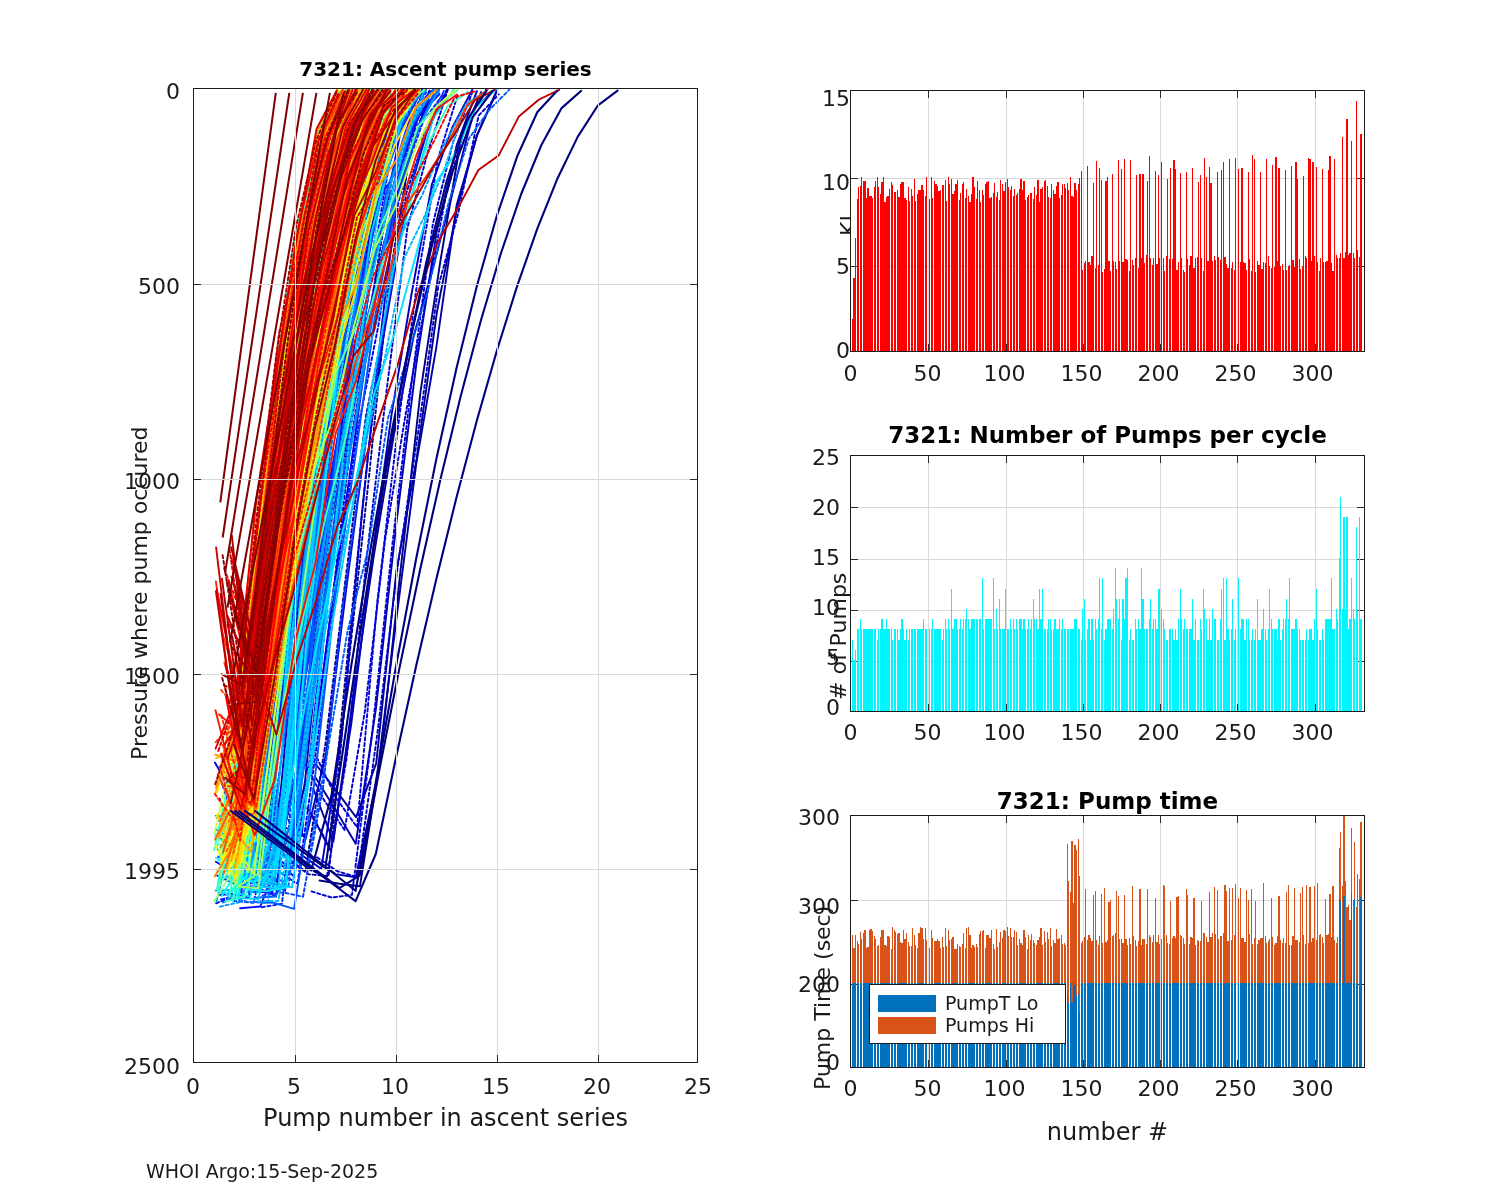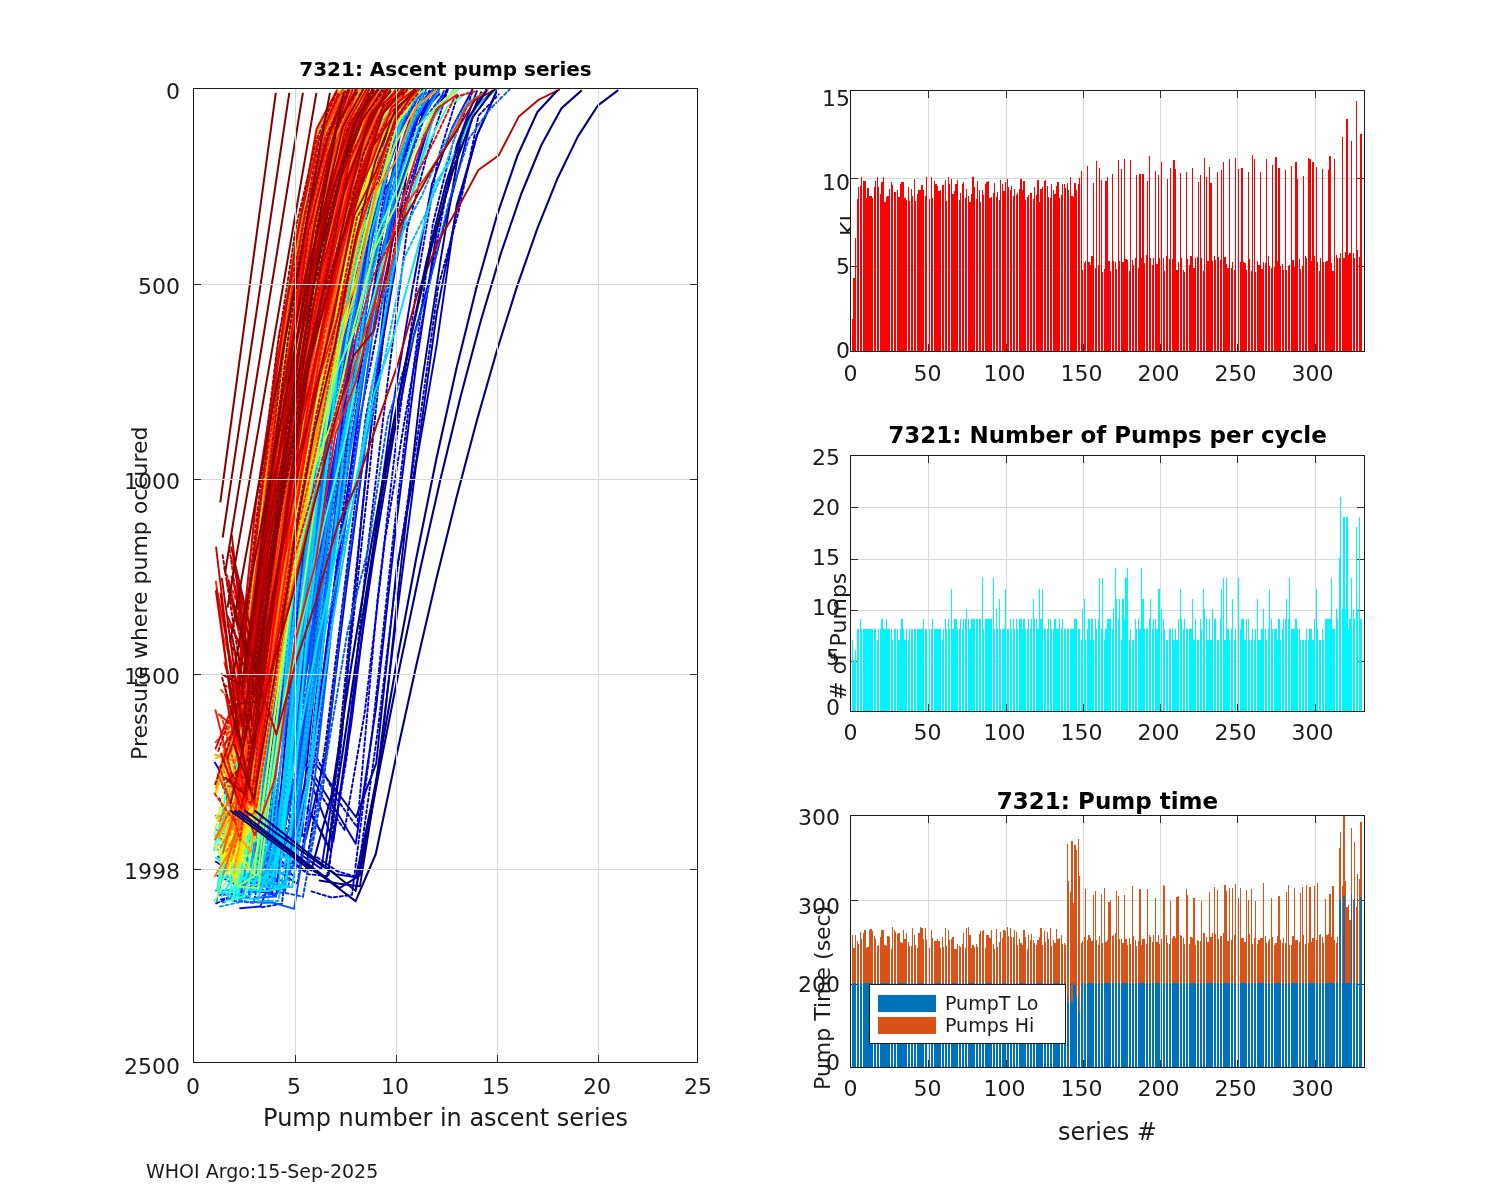--- a/index.html
+++ b/index.html
@@ -36,21 +36,21 @@
     <div class="ptitle" style="left:193px;top:57px;width:505px;font-size:20px;">7321: Ascent pump series</div>
 
     <div class="ylab" style="left:127px;top:760px;font-size:22px;transform:rotate(-90deg);">Pressure where pump occured</div>
 
     <div class="xlab" style="left:193px;top:1104px;width:505px;font-size:24px;">Pump number in ascent series</div>
 
     <div class="tick tickR" style="left:115px;top:79px;width:65px;font-size:22px;">0</div>
     <div class="tick tickR" style="left:115px;top:274px;width:65px;font-size:22px;">500</div>
     <div class="tick tickR" style="left:115px;top:469px;width:65px;font-size:22px;">1000</div>
     <div class="tick tickR" style="left:115px;top:664px;width:65px;font-size:22px;">1500</div>
-    <div class="tick tickR" style="left:115px;top:859px;width:65px;font-size:22px;">1998</div>
+    <div class="tick tickR" style="left:115px;top:859px;width:65px;font-size:22px;">1995</div>
     <div class="tick tickR" style="left:115px;top:1054px;width:65px;font-size:22px;">2500</div>
 
     <div class="tick tickC" style="left:163px;top:1074px;width:60px;font-size:22px;">0</div>
     <div class="tick tickC" style="left:264px;top:1074px;width:60px;font-size:22px;">5</div>
     <div class="tick tickC" style="left:365px;top:1074px;width:60px;font-size:22px;">10</div>
     <div class="tick tickC" style="left:466px;top:1074px;width:60px;font-size:22px;">15</div>
     <div class="tick tickC" style="left:567px;top:1074px;width:60px;font-size:22px;">20</div>
     <div class="tick tickC" style="left:668px;top:1074px;width:60px;font-size:22px;">25</div>
 
     <div class="axes" style="left:193px;top:88px;width:505px;height:975px;">
@@ -1191,21 +1191,21 @@
           <div class="tm-xt" style="left:463.55px;"></div>
         </div>
     </div>
   </div>
 
   <div class="panel" style="left:740px;top:760px;width:760px;height:440px;">
     <div class="ptitle" style="left:110px;top:28px;width:515px;font-size:23px;">7321: Pump time</div>
 
     <div class="ylab" style="left:70px;top:330px;font-size:22px;transform:rotate(-90deg);">Pump Time (sec)</div>
 
-    <div class="xlab" style="left:110px;top:358px;width:515px;font-size:24px;">series #</div>
+    <div class="xlab" style="left:110px;top:358px;width:515px;font-size:24px;">number #</div>
 
     <div class="tick tickR" style="left:40px;top:290px;width:60px;font-size:22px;">0</div>
     <div class="tick tickR" style="left:40px;top:212px;width:60px;font-size:22px;">200</div>
     <div class="tick tickR" style="left:40px;top:134px;width:60px;font-size:22px;">300</div>
     <div class="tick tickR" style="left:40px;top:45px;width:60px;font-size:22px;">300</div>
 
     <div class="tick tickC" style="left:83px;top:316px;width:55px;font-size:22px;">0</div>
     <div class="tick tickC" style="left:160px;top:316px;width:55px;font-size:22px;">50</div>
     <div class="tick tickC" style="left:237px;top:316px;width:55px;font-size:22px;">100</div>
     <div class="tick tickC" style="left:314px;top:316px;width:55px;font-size:22px;">150</div>

